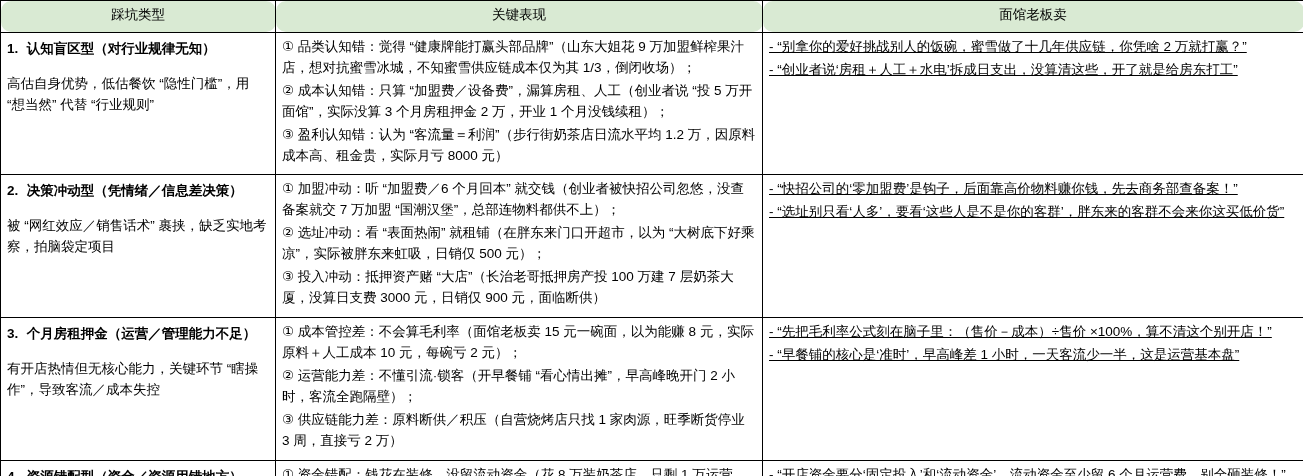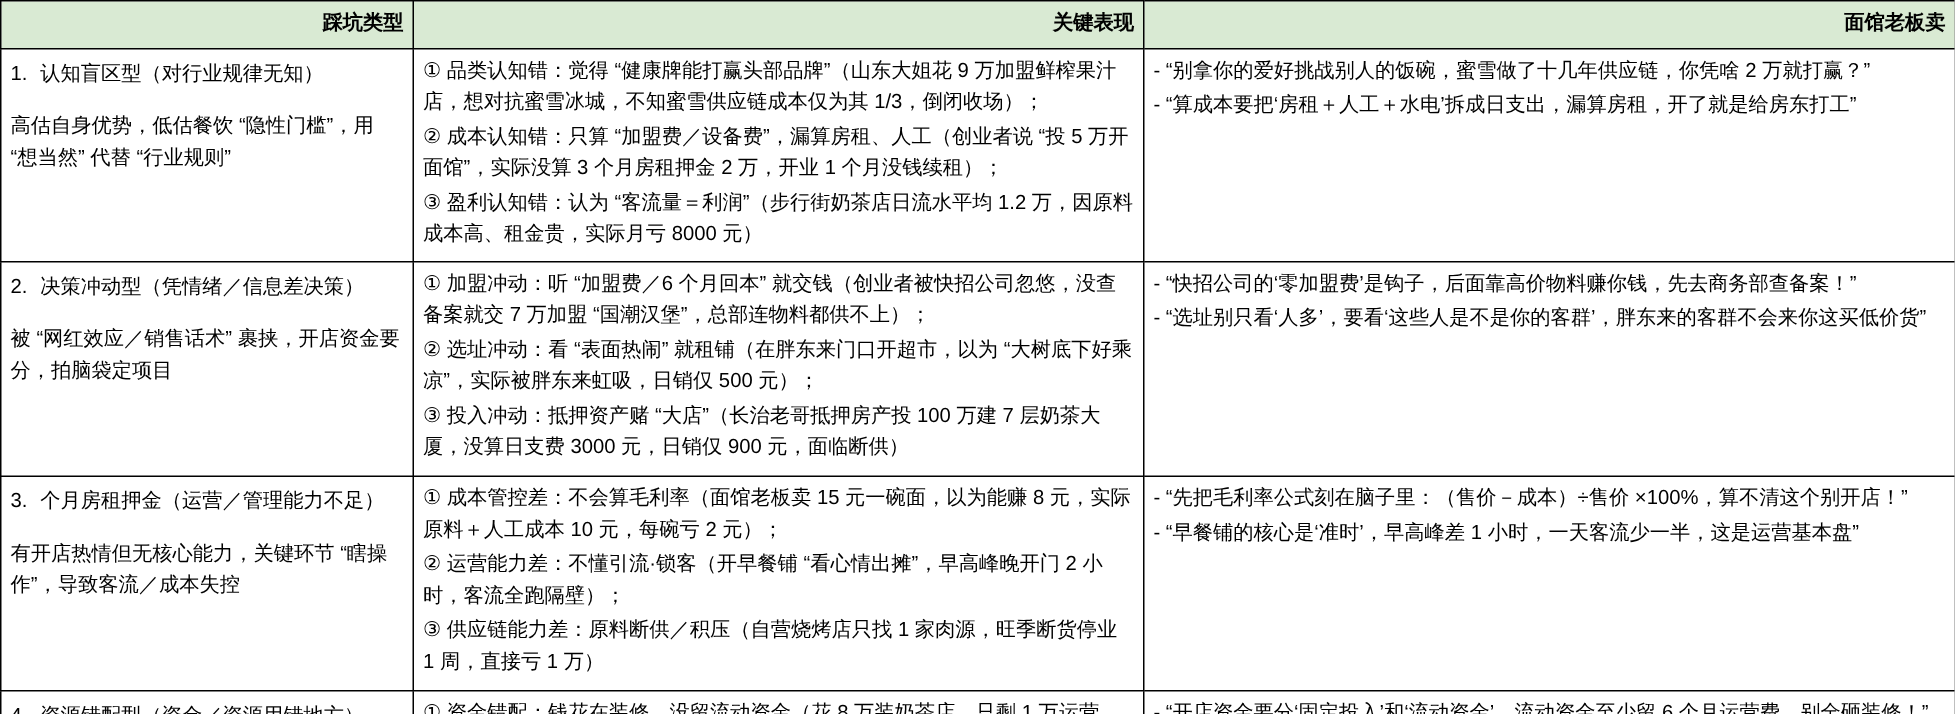--- a/index.html
+++ b/index.html
@@ -20,32 +20,33 @@
   table.pit-table th,
   table.pit-table td {
     border: 1px solid #000000;
     vertical-align: top;
     padding: 4px 6px 6px 6px;
     font-size: 13.5px;
     line-height: 1.55;
   }
   thead th {
     background: #d9ead3;
-    font-weight: bold;
-    text-align: right;
+    font-weight: normal;
+    text-align: center;
     padding-top: 3px;
     padding-bottom: 3px;
     font-size: 13.5px;
+    border-radius: 10px;
   }
   col.c-type { width: 275px; }
   col.c-perf { width: 487px; }
   col.c-gold { width: 541px; }
 
   .type-title {
-    font-weight: normal;
+    font-weight: bold;
     margin: 2px 0 14px 0;
     display: block;
   }
   .type-title .num {
     display: inline-block;
     min-width: 16px;
   }
   .type-desc {
     display: block;
     margin: 0;
@@ -56,20 +57,21 @@
     list-style: none;
   }
   .perf-list li {
     margin: 0 0 2px 0;
     text-indent: 0;
   }
   .gold-list {
     margin: 0;
     padding: 0;
     list-style: none;
+    text-decoration: underline;
   }
   .gold-list li {
     margin: 0 0 2px 0;
     padding-left: 14px;
     text-indent: -14px;
   }
   .row-4 td { padding-bottom: 4px; }
 </style>
 </head>
 <body>
@@ -100,32 +102,32 @@
       <td>
         <ul class="perf-list">
           <li>① 品类认知错：觉得 “健康牌能打赢头部品牌”（山东大姐花 9 万加盟鲜榨果汁店，想对抗蜜雪冰城，不知蜜雪供应链成本仅为其 1/3，倒闭收场）；</li>
           <li>② 成本认知错：只算 “加盟费／设备费”，漏算房租、人工（创业者说 “投 5 万开面馆”，实际没算 3 个月房租押金 2 万，开业 1 个月没钱续租）；</li>
           <li>③ 盈利认知错：认为 “客流量＝利润”（步行街奶茶店日流水平均 1.2 万，因原料成本高、租金贵，实际月亏 8000 元）</li>
         </ul>
       </td>
       <td>
         <ul class="gold-list">
           <li>- “别拿你的爱好挑战别人的饭碗，蜜雪做了十几年供应链，你凭啥 2 万就打赢？”</li>
-          <li>- “算成本要把‘房租＋人工＋水电’拆成日支出，漏算房租，开了就是给房东打工”</li>
+          <li>- “创业者说‘房租＋人工＋水电’拆成日支出，没算清这些，开了就是给房东打工”</li>
         </ul>
       </td>
     </tr>
 
     <tr class="row-2">
       <td>
         <span class="type-title">
           <span class="num">2.</span>
           <span>决策冲动型（凭情绪／信息差决策）</span>
         </span>
-        <span class="type-desc">被 “网红效应／销售话术” 裹挟，开店资金要分，拍脑袋定项目</span>
+        <span class="type-desc">被 “网红效应／销售话术” 裹挟，缺乏实地考察，拍脑袋定项目</span>
       </td>
       <td>
         <ul class="perf-list">
           <li>① 加盟冲动：听 “加盟费／6 个月回本” 就交钱（创业者被快招公司忽悠，没查备案就交 7 万加盟 “国潮汉堡”，总部连物料都供不上）；</li>
           <li>② 选址冲动：看 “表面热闹” 就租铺（在胖东来门口开超市，以为 “大树底下好乘凉”，实际被胖东来虹吸，日销仅 500 元）；</li>
           <li>③ 投入冲动：抵押资产赌 “大店”（长治老哥抵押房产投 100 万建 7 层奶茶大厦，没算日支费 3000 元，日销仅 900 元，面临断供）</li>
         </ul>
       </td>
       <td>
         <ul class="gold-list">
@@ -140,21 +142,21 @@
         <span class="type-title">
           <span class="num">3.</span>
           <span>个月房租押金（运营／管理能力不足）</span>
         </span>
         <span class="type-desc">有开店热情但无核心能力，关键环节 “瞎操作”，导致客流／成本失控</span>
       </td>
       <td>
         <ul class="perf-list">
           <li>① 成本管控差：不会算毛利率（面馆老板卖 15 元一碗面，以为能赚 8 元，实际原料＋人工成本 10 元，每碗亏 2 元）；</li>
           <li>② 运营能力差：不懂引流·锁客（开早餐铺 “看心情出摊”，早高峰晚开门 2 小时，客流全跑隔壁）；</li>
-          <li>③ 供应链能力差：原料断供／积压（自营烧烤店只找 1 家肉源，旺季断货停业 1 周，直接亏 1 万）</li>
+          <li>③ 供应链能力差：原料断供／积压（自营烧烤店只找 1 家肉源，旺季断货停业 3 周，直接亏 2 万）</li>
         </ul>
       </td>
       <td>
         <ul class="gold-list">
           <li>- “先把毛利率公式刻在脑子里：（售价－成本）÷售价 ×100%，算不清这个别开店！”</li>
           <li>- “早餐铺的核心是‘准时’，早高峰差 1 小时，一天客流少一半，这是运营基本盘”</li>
         </ul>
       </td>
     </tr>
 

